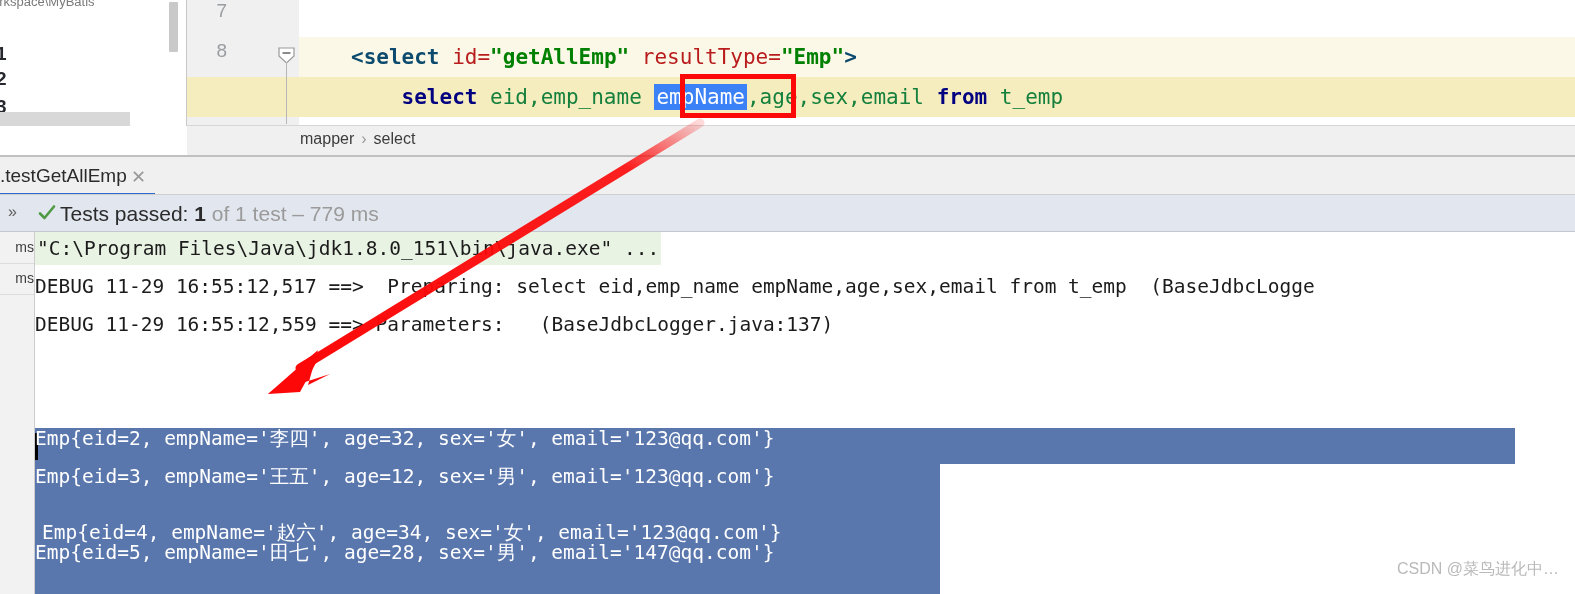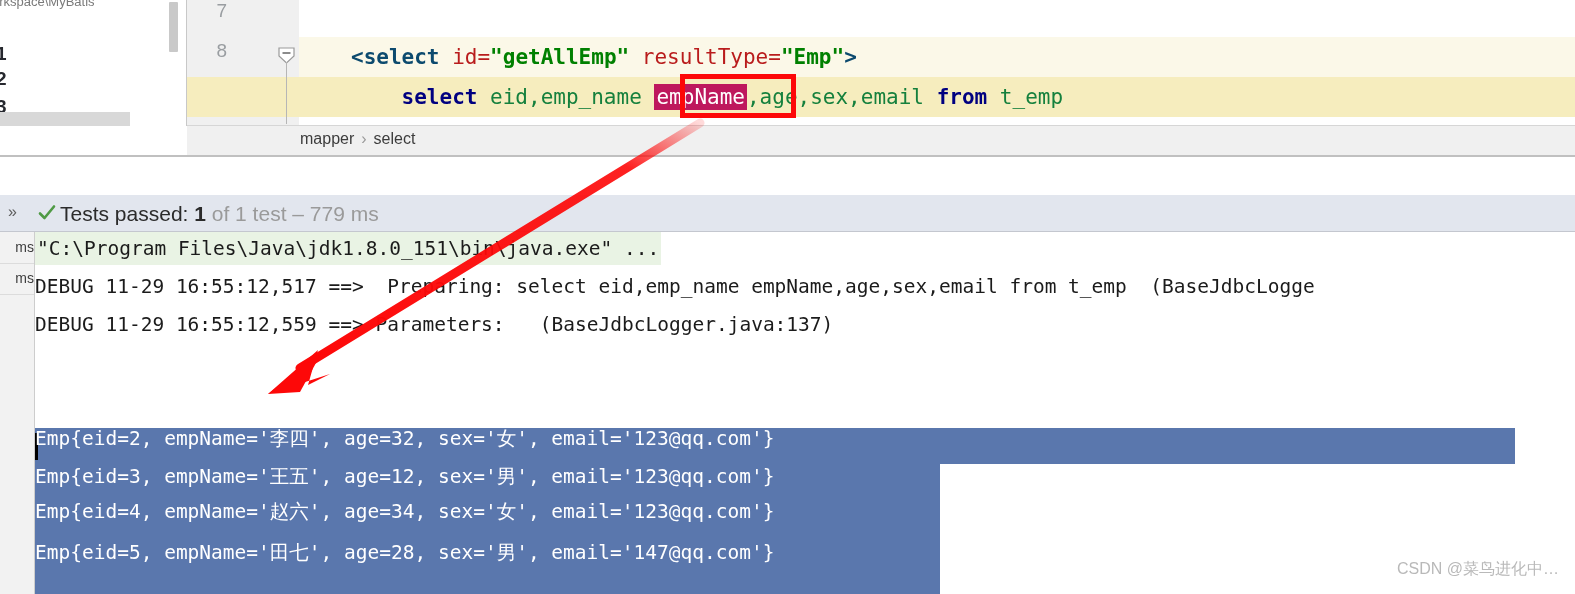--- a/index.html
+++ b/index.html
@@ -63,21 +63,21 @@
   #line9-hl-left{
     position:absolute;left:187px;top:77px;width:112px;height:40px;background:#f6edbe;
   }
   .tok-comment{color:#8c8c8c;font-style:italic;}
   .tok-tag{color:#0c4a6e;font-weight:bold;}
   .tok-attr{color:#b91c1c;font-weight:normal;}
   .tok-val{color:#008000;font-weight:bold;}
   .tok-kw{color:#000080;font-weight:bold;}
   .tok-plain{color:#15803d;}
   .sel-token{
-    background:#be185d;color:#ffffff;padding:1px 2px;
+    background:#3b82f6;color:#ffffff;padding:1px 2px;
   }
   #red-box{
     position:absolute;left:680px;top:74px;width:116px;height:44px;
     border:5px solid #fd0808;box-sizing:border-box;
   }
   
   #breadcrumb-bar{
     position:absolute;left:187px;top:125px;right:0;height:30px;
     background:#f0f0f0;border-top:1px solid #d6d6d6;
   }
@@ -217,20 +217,28 @@
   <div id="red-box"></div>
 
   <div id="breadcrumb-bar">
     <div id="breadcrumb"><span>mapper</span><span class="sep">›</span><span>select</span></div>
   </div>
   <div id="editor-bottom-border"></div>
 </div>
 
 <div id="run-window">
 
+  <div id="tab-strip">
+    <div id="test-tab">
+      <span id="test-tab-label">.testGetAllEmp</span>
+      <span id="test-tab-close">✕</span>
+    </div>
+    <div id="test-tab-underline"></div>
+    <div id="tab-strip-bottom"></div>
+  </div>
 
   <div id="status-bar">
     <span id="chevrons">»</span>
     <svg id="check-icon" viewBox="0 0 18 18">
       <path d="M2 9.5 L6.5 14 L16 2.5" fill="none" stroke="#4f9a45" stroke-width="2.6" stroke-linecap="round" stroke-linejoin="round"></path>
     </svg>
     <span id="status-text"><span>Tests passed: </span><b>1</b><span class="muted"> of 1 test – 779 ms</span></span>
   </div>
 
   <div id="timing-gutter">
@@ -244,21 +252,21 @@
     <div class="sel-bg" style="left:0px;top:232px;width:905px;height:165px;"></div>
     <div id="caret"></div>
 
     <div class="console-line cl-green" style="top:0px;"><span class="bgwrap">"C:\Program Files\Java\jdk1.8.0_151\bin\java.exe" ...</span></div>
     <div class="console-line" style="top:38px;"><span>DEBUG 11-29 16:55:12,517 ==&gt;  Preparing: select eid,emp_name empName,age,sex,email from t_emp  (BaseJdbcLogge</span></div>
     <div class="console-line" style="top:76px;"><span>DEBUG 11-29 16:55:12,559 ==&gt; Parameters:   (BaseJdbcLogger.java:137)</span></div>
     <div class="console-line cl-sel" style="top:114px;"><span>DEBUG 11-29 16:55:12,583 &lt;==      Total: 5  (BaseJdbcLogger.java:137)</span></div>
     <div class="console-line cl-sel" style="top:152px;"><span>Emp{eid=1, empName='张三', age=23, sex='男', email='123@qq.com'}</span></div>
     <div class="console-line cl-sel" style="top:190px;"><span>Emp{eid=2, empName='李四', age=32, sex='女', email='123@qq.com'}</span></div>
     <div class="console-line cl-sel" style="top:228px;"><span>Emp{eid=3, empName='王五', age=12, sex='男', email='123@qq.com'}</span></div>
-    <div class="console-line cl-sel" style="top:263px;"><span>Emp{eid=4, empName='赵六', age=34, sex='女', email='123@qq.com'}</span></div>
+    <div class="console-line cl-sel" style="top:284px;padding-left:7px;"><span>Emp{eid=4, empName='赵六', age=34, sex='女', email='123@qq.com'}</span></div>
     <div class="console-line cl-sel" style="top:304px;"><span>Emp{eid=5, empName='田七', age=28, sex='男', email='147@qq.com'}</span></div>
   </div>
 </div>
 
 <svg id="arrow-svg" viewBox="0 0 1575 594">
   <defs>
     <linearGradient id="fadeGrad" x1="1" y1="0" x2="0" y2="1" gradientUnits="objectBoundingBox">
       <stop offset="0" stop-color="#fd0808" stop-opacity="0.15"></stop>
       <stop offset="0.18" stop-color="#fd0808" stop-opacity="0.9"></stop>
       <stop offset="1" stop-color="#fd0808" stop-opacity="1"></stop>

